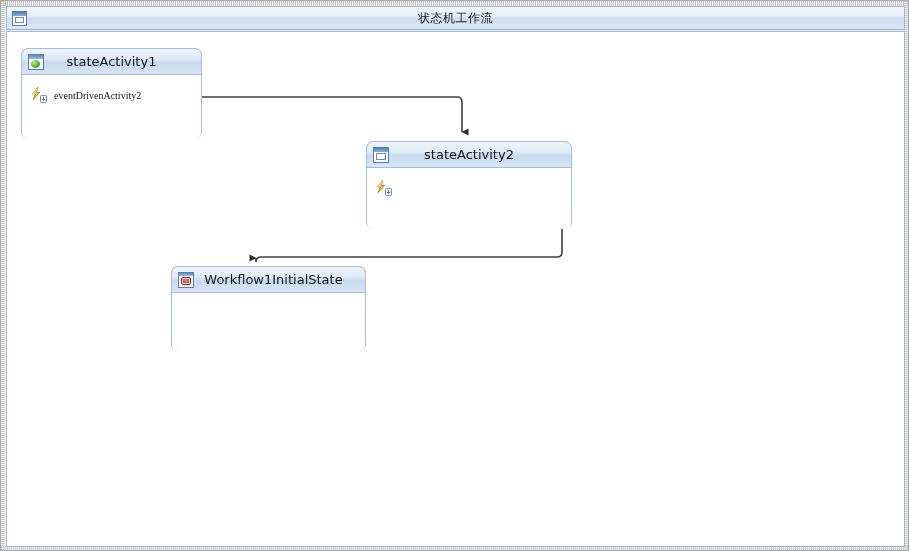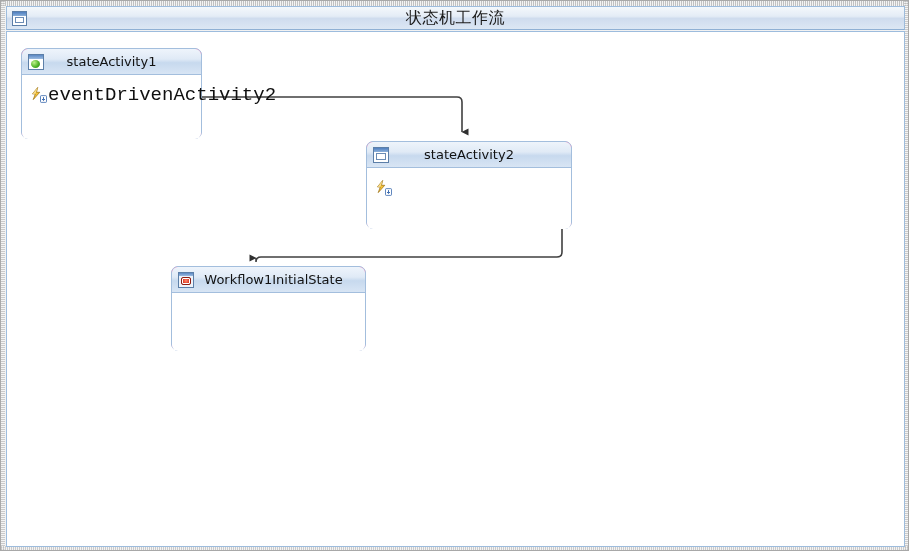--- a/index.html
+++ b/index.html
@@ -57,21 +57,21 @@
   #title-bar-icon:before{
     content:"";position:absolute;left:0;top:0;right:0;height:4px;
     background:linear-gradient(to bottom,#4f7fc0,#89aed8);
   }
   #title-bar-icon:after{
     content:"";position:absolute;left:2px;top:5px;right:2px;bottom:2px;
     border:1px solid #6b8cb5;background:#ffffff;
   }
   #title-text{
     position:absolute;left:0;right:0;text-align:center;
-    font-size:16px;color:#1b1b1b;letter-spacing:.5px;
+    font-size:12px;color:#1b1b1b;letter-spacing:.5px;
     font-family:"DejaVu Sans","Liberation Sans",sans-serif;
     pointer-events:none;
   }
 
   
   #canvas{
     position:absolute;left:5px;top:30px;width:899px;height:516px;
     box-sizing:border-box;
     background:#ffffff;
     border:1px solid #9dbcdd;
@@ -152,22 +152,22 @@
     background:radial-gradient(circle at 50% 45%,#ff8a72 0%,#e2402a 55%,#a81d0e 100%);
     box-shadow:0 0 0 1px #ffffff inset;
   }
 
   
   .activity-row{
     position:absolute;display:flex;align-items:center;
     left:8px;top:8px;height:22px;
   }
   .activity-label{
-    font-size:19px;color:#101010;
-    font-family:Liberation Mono, monospace;
+    font-size:10px;color:#101010;margin-left:6px;
+    font-family:Liberation Serif, serif;
     white-space:nowrap;
   }
   .icon-event-driven{
     width:18px;height:17px;position:relative;flex:0 0 auto;
   }
   .icon-event-driven .bolt{
     position:absolute;left:0;top:0;width:13px;height:13px;
   }
   .icon-event-driven .plug{
     position:absolute;right:0;bottom:0;width:9px;height:10px;

